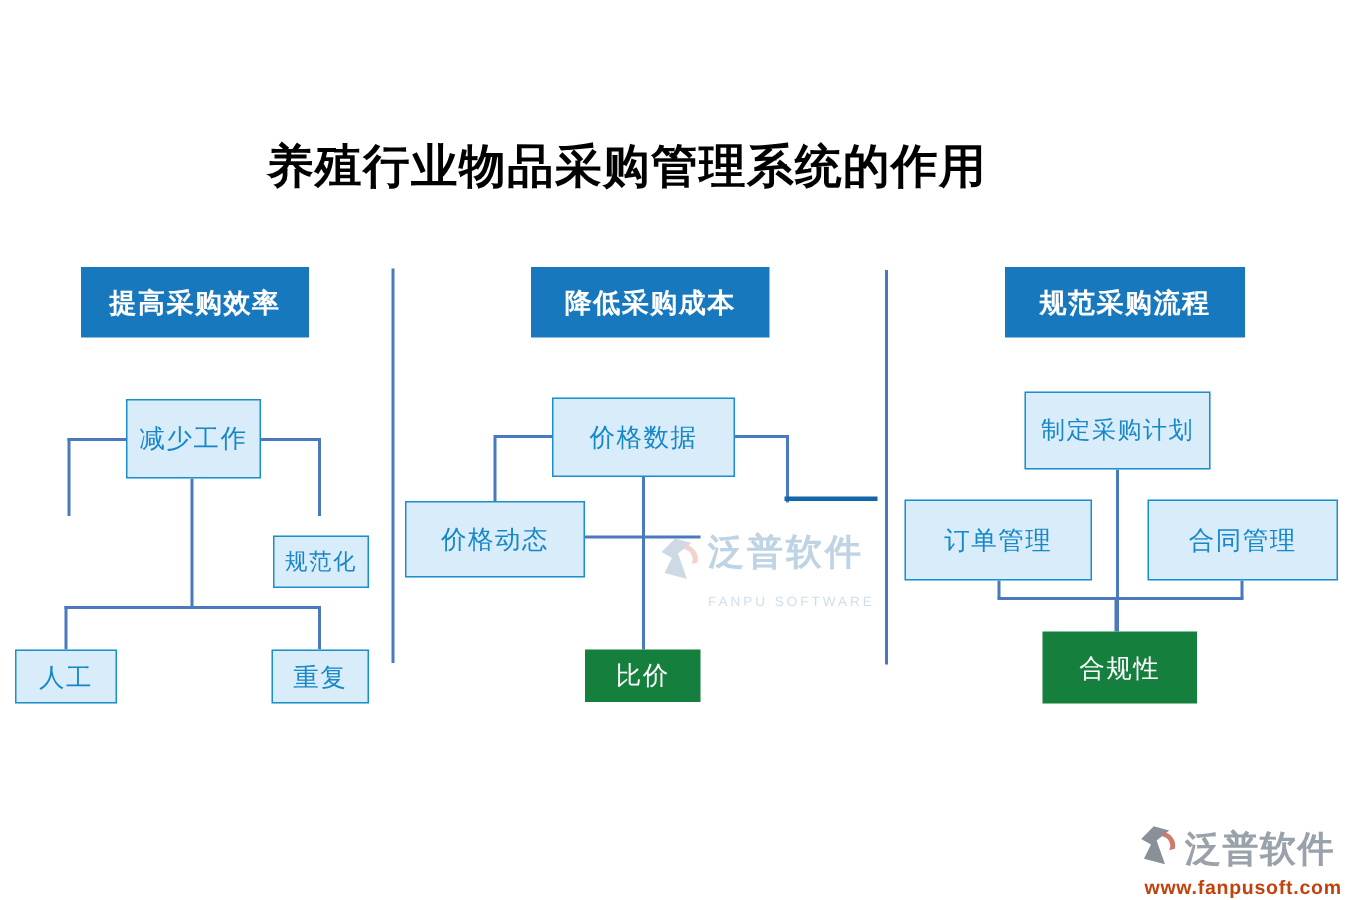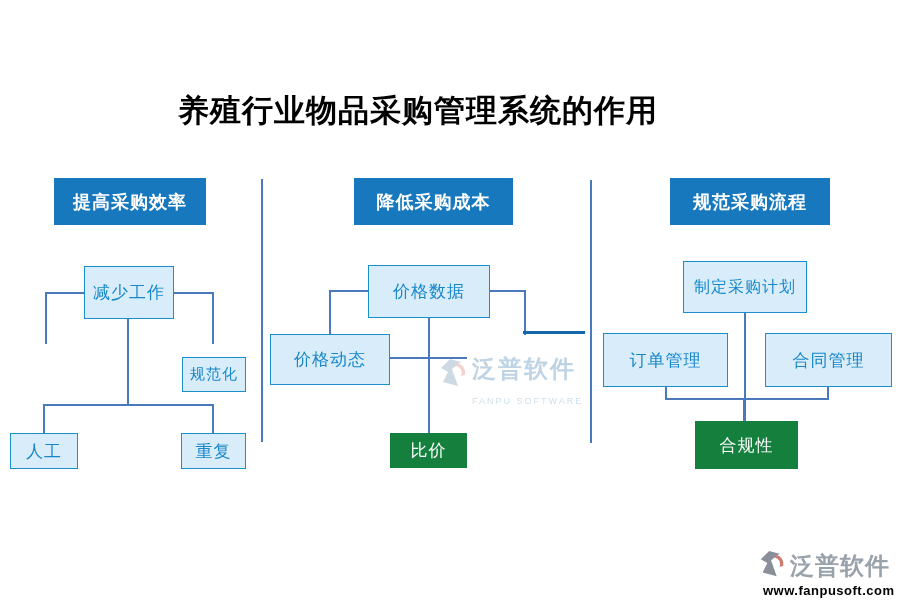--- a/index.html
+++ b/index.html
@@ -72,21 +72,21 @@
   
   .wm-center{position:absolute;left:437px;top:357px;display:flex;align-items:flex-start;
              opacity:0.5;z-index:5;pointer-events:none;}
   .wm-center .wm-txt{display:flex;flex-direction:column;line-height:1;}
   .wm-center .wm-cn{font-size:24px;font-weight:bold;color:#7fa9c9;letter-spacing:2px;}
   .wm-center .wm-en{font-size:9px;color:#9dbfd6;letter-spacing:2px;margin-top:16px;}
 
   .wm-corner{position:absolute;left:757px;top:549px;z-index:5;}
   .wm-row{display:flex;align-items:center;}
   .wm-corner .wm-cn{font-size:24px;font-weight:bold;color:#99a1aa;letter-spacing:1px;line-height:1;}
-  .wm-corner .wm-url{font-size:13px;font-weight:bold;color:#000000;letter-spacing:0.5px;
+  .wm-corner .wm-url{font-size:13px;font-weight:bold;color:#c2410c;letter-spacing:0.5px;
                      margin-top:1px;margin-left:6px;line-height:1;}
   .logo{flex:none;margin-right:3px;}
 </style>
 </head>
 <body>
 
 <div class="canvas">
 
   <div class="title">养殖行业物品采购管理系统的作用</div>
 

